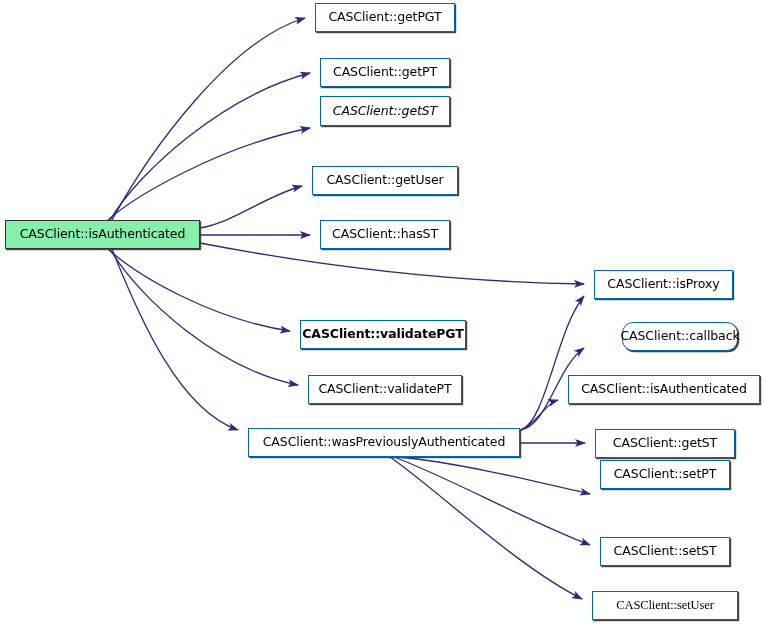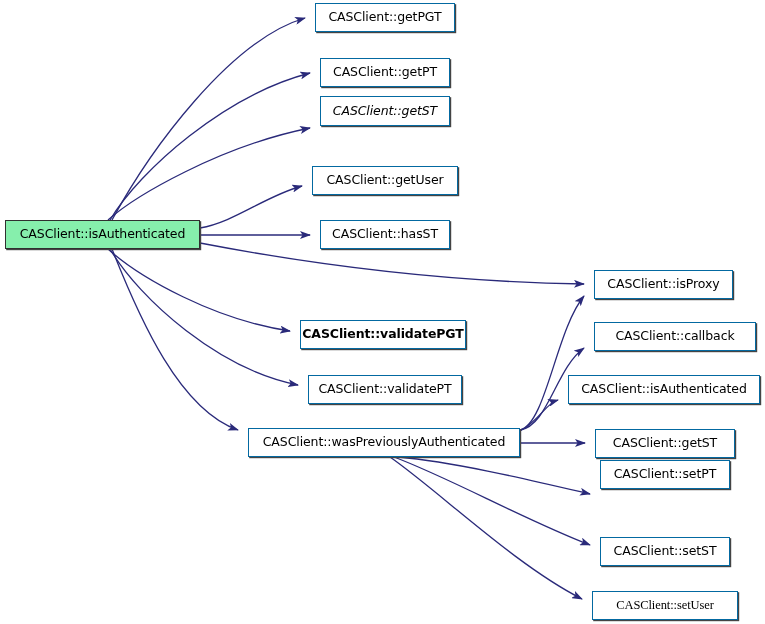--- a/index.html
+++ b/index.html
@@ -106,21 +106,21 @@
       </div>
       <div class="node" style="left: 308px; top: 375px; width: 154px; height: 29px;">
         <span class="node-label">CASClient::validatePT</span>
       </div>
       <div class="node" style="left: 248px; top: 428px; width: 272px; height: 29px;">
         <span class="node-label">CASClient::wasPreviouslyAuthenticated</span>
       </div>
       <div class="node" style="left: 594px; top: 270px; width: 139px; height: 29px;">
         <span class="node-label">CASClient::isProxy</span>
       </div>
-      <div class="node" style="left: 594px; top: 322px; width: 162px; height: 29px;">
+      <div class="node" style="left: 622px; top: 322px; width: 116px; height: 29px; border-radius: 11px;">
         <span class="node-label">CASClient::callback</span>
       </div>
       <div class="node" style="left: 568px; top: 375px; width: 192px; height: 29px;">
         <span class="node-label">CASClient::isAuthenticated</span>
       </div>
       <div class="node" style="left: 595px; top: 429px; width: 140px; height: 29px;">
         <span class="node-label">CASClient::getST</span>
       </div>
       <div class="node" style="left: 600px; top: 460px; width: 130px; height: 29px;">
         <span class="node-label">CASClient::setPT</span>

